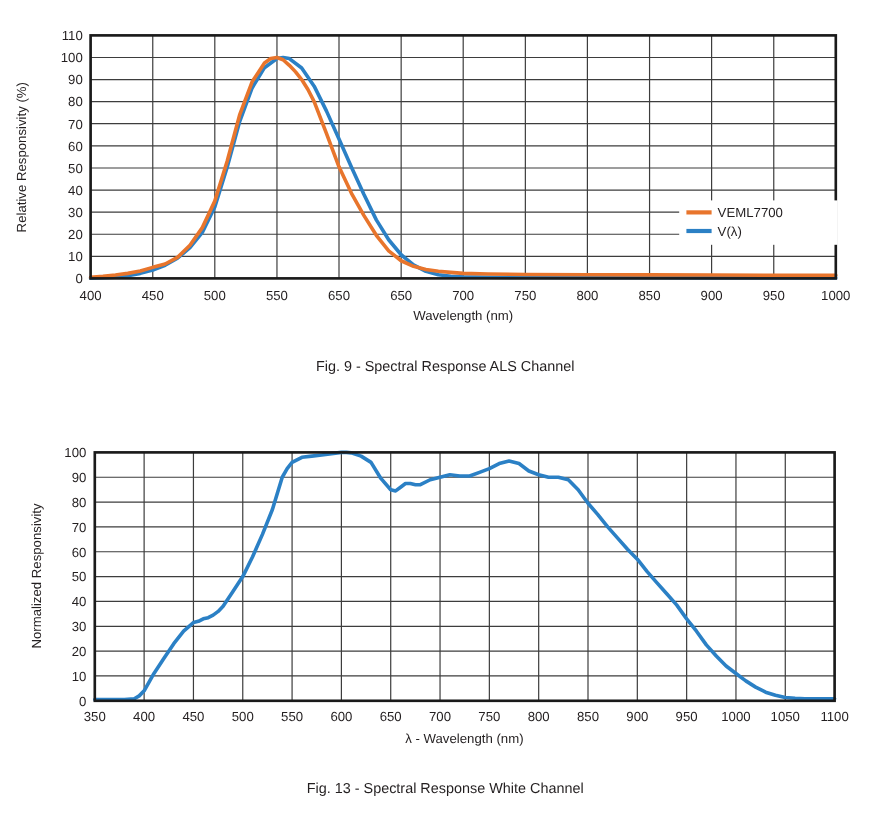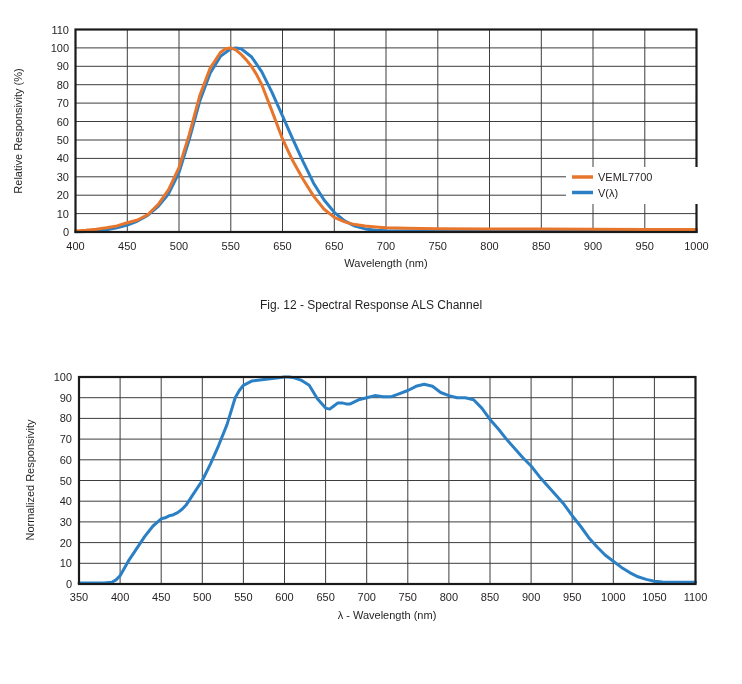--- a/index.html
+++ b/index.html
@@ -154,14 +154,15 @@
         <text x="490.0" y="601" text-anchor="middle">850</text>
         <text x="531.1" y="601" text-anchor="middle">900</text>
         <text x="572.2" y="601" text-anchor="middle">950</text>
         <text x="613.3" y="601" text-anchor="middle">1000</text>
         <text x="654.4" y="601" text-anchor="middle">1050</text>
         <text x="695.5" y="601" text-anchor="middle">1100</text>
         <text x="387" y="619" text-anchor="middle" class="axis-title">λ - Wavelength (nm)</text>
         <text transform="translate(34 480) rotate(-90)" text-anchor="middle" class="axis-title">Normalized Responsivity</text>
       </g>
     </svg>
-  <div class="caption caption-1">Fig. 12 - Spectral Response ALS Channel</div>
+  <div class="caption caption-1">Fig. 9 - Spectral Response ALS Channel</div>
+  <div class="caption caption-2">Fig. 13 - Spectral Response White Channel</div>
 </div>
 
 </body></html>

